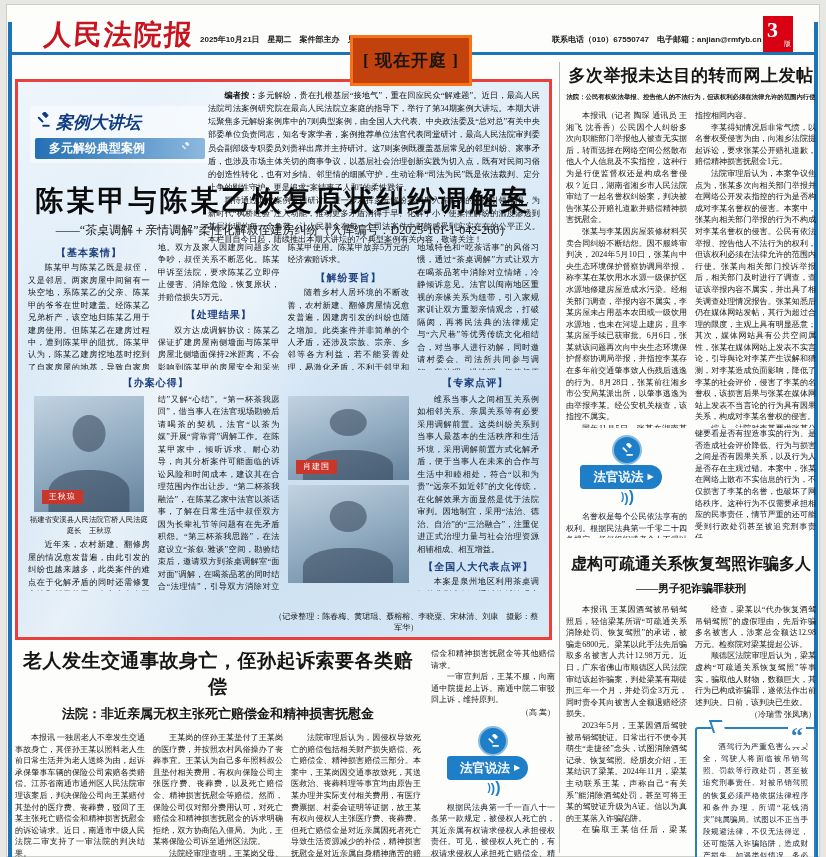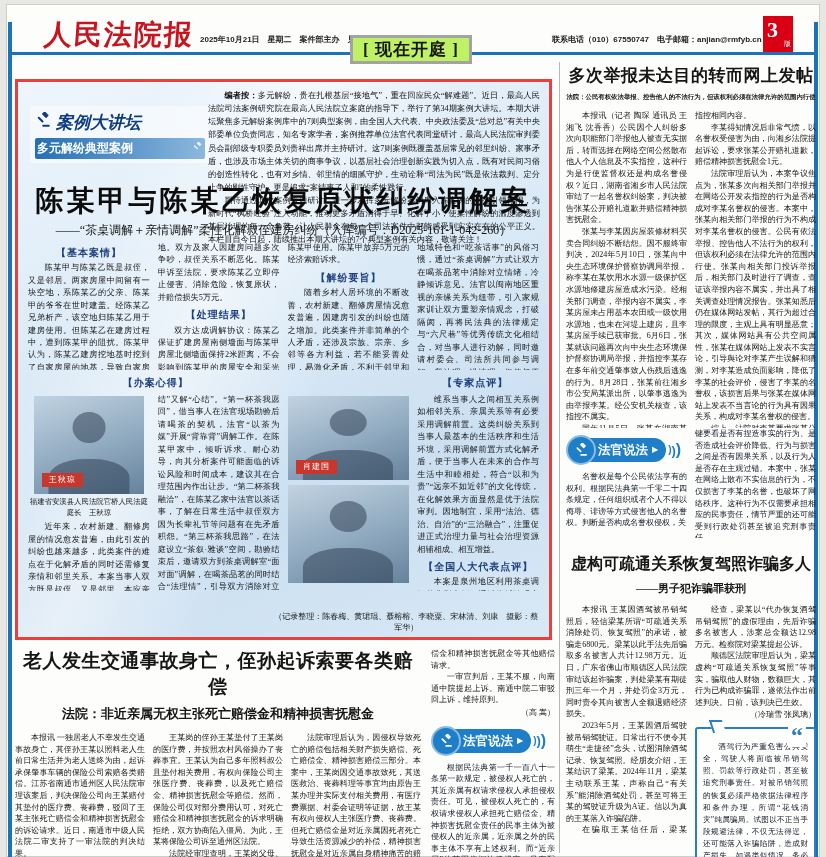--- a/index.html
+++ b/index.html
@@ -8,40 +8,40 @@
   .sheet{position:absolute;left:6px;top:4px;right:6px;bottom:0;background:#fdfdfb;border:1px solid #cfcfc9;}
   .sans{font-family:"Liberation Sans","DejaVu Sans",sans-serif;}
 
   
   .masthead{position:absolute;left:44px;top:16px;font-size:28px;font-weight:900;color:#c8141f;
             letter-spacing:2px;transform:skewX(-4deg);}
   .dateline{position:absolute;left:200px;top:34px;font-size:8px;color:#222;font-weight:700;}
   .rule-top{position:absolute;left:8px;right:8px;top:52px;height:3px;background:#1b74ba;}
   .bar-left{position:absolute;left:8px;top:22px;bottom:0;width:4px;background:#1b74ba;}
   .bar-right{position:absolute;right:8px;top:22px;bottom:0;width:4px;background:#1b74ba;}
-  .section-box{position:absolute;left:350px;top:35px;background:#bef264;border:3px solid #a3a3a3;
-               padding:0 10px;font-size:17px;font-weight:900;letter-spacing:1px;z-index:4;}
+  .section-box{position:absolute;left:350px;top:35px;background:#c2410c;border:3px solid #f97316;
+               padding:11px 10px;font-size:17px;font-weight:900;letter-spacing:1px;z-index:4;}
   .contact{position:absolute;left:552px;top:34px;font-size:8px;color:#222;font-weight:700;}
   .pagebox{position:absolute;left:763px;top:16px;width:30px;height:36px;background:#d80012;z-index:4;}
   .pagebox .num{position:absolute;left:4px;top:1px;color:#fff;font-size:22px;font-weight:900;}
   .pagebox .lab{position:absolute;right:2px;bottom:3px;color:#fff;font-size:7px;}
   .vdiv{position:absolute;left:559px;top:62px;bottom:4px;width:1px;background:#b8b8b2;}
 
   
   .feature{position:absolute;left:15px;top:79px;width:537px;height:561px;border:3px solid #e8403a;
            box-sizing:border-box;overflow:hidden;}
   .feature::before{content:"";position:absolute;inset:0;background:
      linear-gradient(115deg,rgba(255,255,255,0) 18%,rgba(255,255,255,.55) 37%,rgba(255,255,255,0) 56%),
      linear-gradient(160deg,#eef5fc,#dcebf7 38%,#cbdff1 72%,#d8e9f6);}
   .f-inner{position:absolute;inset:0;z-index:1;}
   .forum{position:absolute;left:12px;top:24px;width:170px;background:rgba(255,255,255,.5);
          padding:5px 5px 4px;border-radius:3px;}
   .forum-top{display:flex;align-items:center;gap:5px;font-size:17px;font-weight:900;color:#0e3c80;font-style:italic;}
   .forum-bar{margin-top:4px;background:linear-gradient(90deg,#2470b4,#8cb8de);color:#fff;font-weight:700;
-             font-size:12px;padding:2px 2px;display:flex;justify-content:space-between;align-items:center;border-radius:2px;}
+             font-size:12px;padding:2px 14px;display:flex;justify-content:space-between;align-items:center;border-radius:2px;}
   .f-note{position:absolute;left:190px;top:7px;width:332px;font-size:8.2px;line-height:1.6;
           text-align:justify;color:#101010;}
   .f-note p{margin:0;text-indent:2em;}
   .f-note .lbl{font-weight:900;}
   .f-title{position:absolute;left:0;right:0;top:100px;text-align:center;font-size:28px;font-weight:900;
            letter-spacing:3px;color:#0c0c0c;}
   .f-sub{position:absolute;left:0;right:0;top:140px;text-align:center;font-size:12px;font-weight:400;}
   .f-body{position:absolute;left:10px;right:10px;top:160px;bottom:4px;display:flex;flex-direction:column;overflow:hidden;}
   .f-row1{display:flex;gap:8px;height:128px;overflow:hidden;}
   .f-mid{display:flex;margin:3px 0 2px;}
@@ -53,28 +53,28 @@
   .para{margin:0;text-indent:2em;}
   .cont{margin:0;text-indent:0;}
   .sec-head{font-size:10px;font-weight:900;color:#1c3f7e;text-align:center;margin:3px 0 2px;letter-spacing:1px;}
   .photo{position:relative;overflow:hidden;background:linear-gradient(160deg,#c2d3e2,#8fa9bf 55%,#66839c);}
   .photo::before{content:"";position:absolute;top:16%;left:50%;transform:translateX(-50%);
                  width:30%;height:32%;border-radius:50%;background:rgba(40,55,75,.5);}
   .photo::after{content:"";position:absolute;bottom:-6%;left:50%;transform:translateX(-50%);
                 width:74%;height:42%;border-radius:45% 45% 0 0;background:rgba(40,55,75,.5);}
   .plate{position:absolute;left:7%;bottom:7%;background:#c9372c;color:#fff;font-size:8px;
          padding:1px 7px;z-index:2;letter-spacing:1px;}
-  .ph1{width:90%;height:98px;margin:2px auto 0;}
+  .ph1{width:90%;height:116px;margin:2px auto 0;}
   .ph2{width:100%;height:84px;margin-top:2px;}
   .ph3{width:100%;height:98px;margin-top:5px;}
   .cap{font-size:7.4px;line-height:1.45;text-align:center;margin:3px 0 3px;color:#1c1c1c;}
   .f-credits{margin-left:auto;width:52%;text-align:center;font-size:8px;padding-top:20px;}
 
   
-  .sf{display:flex;align-items:center;margin:7px 0 6px;}
+  .sf{display:flex;align-items:center;margin:7px 0 6px;flex-direction:column;}
   .sf-circle{width:26px;height:26px;border-radius:50%;background:#1e7ec8;border:2px solid #8bbce2;
              display:flex;align-items:center;justify-content:center;flex:none;z-index:2;}
   .sf-pill{background:#1e7ec8;color:#fff;font-weight:800;font-size:12.5px;padding:3px 8px 3px 13px;
            margin-left:-11px;border-radius:4px 14px 14px 4px;display:flex;align-items:center;gap:4px;}
   .sf-play{font-size:8px;}
   .sf-waves{display:flex;align-items:center;margin-left:2px;}
   .sf-waves i{font-style:normal;color:#1e7ec8;font-weight:900;line-height:1;}
   .sf-waves i:nth-child(1){font-size:10px;}
   .sf-waves i:nth-child(2){font-size:13px;}
   .sf-waves i:nth-child(3){font-size:16px;}

